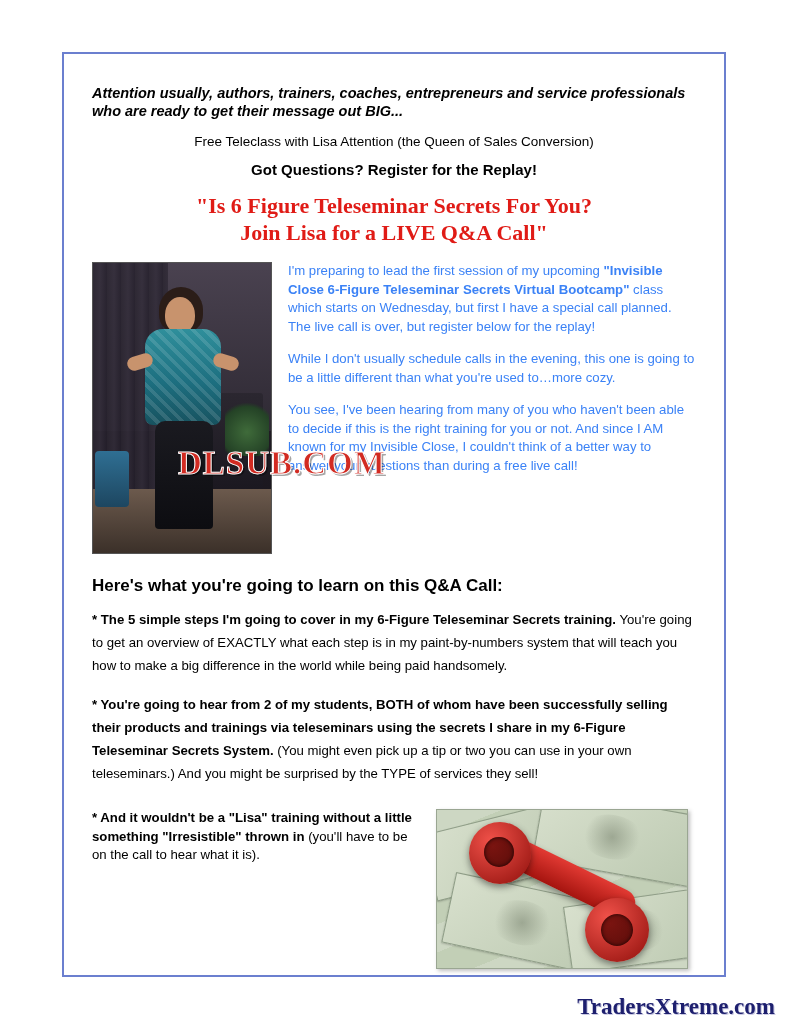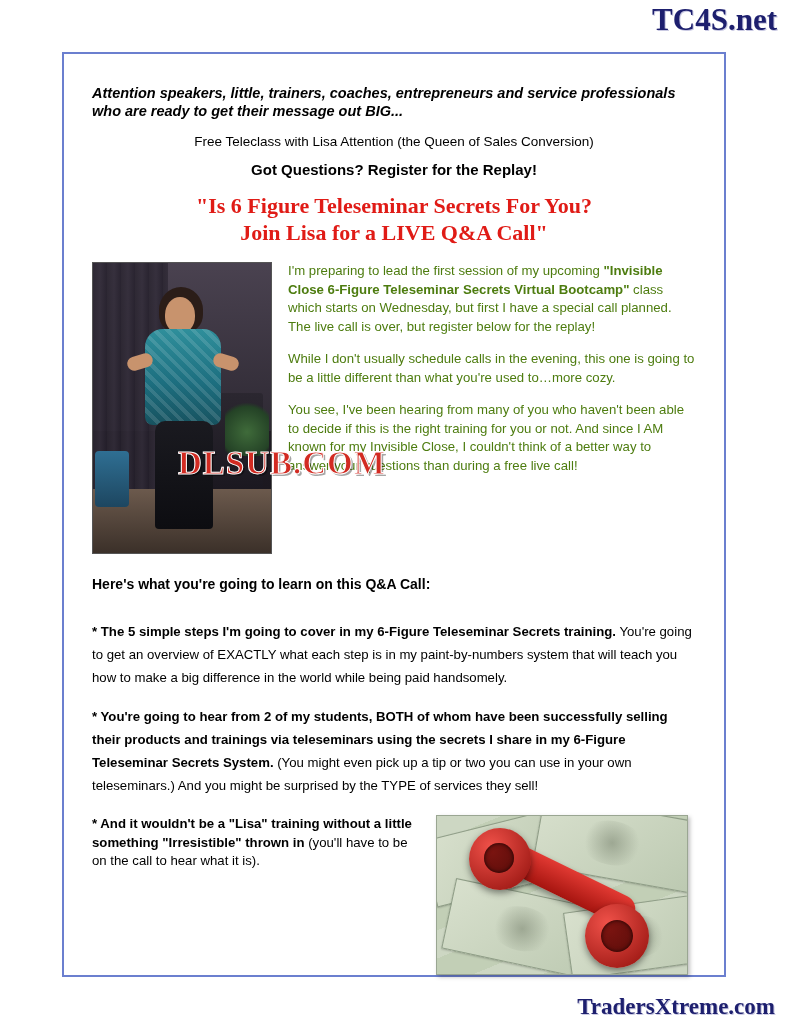--- a/index.html
+++ b/index.html
@@ -178,53 +178,53 @@
   .ph-legs {
     position: absolute;
     left: 62px; top: 158px; width: 58px; height: 108px;
     background: linear-gradient(180deg,#1a1a20,#0d0d11);
     border-radius: 10px 10px 4px 4px;
   }
   .copy {
     flex: 1 1 auto;
     font-size: 13.2px;
     line-height: 18.5px;
-    color: #4d7c0f;
+    color: #3b82f6;
   }
   .copy p { margin: 0 0 14px 0; }
   .watermark {
     position: absolute;
     left: 178px;
     top: 445px;
     font-family: "Liberation Serif", serif;
     font-weight: bold;
     font-size: 33px;
     color: #d22b22;
     letter-spacing: 1px;
     -webkit-text-stroke: 1px #ffffff;
     text-shadow: 2px 2px 0 rgba(0,0,0,.35);
     pointer-events: none;
     white-space: nowrap;
   }
   .learn-head {
     font-weight: bold;
-    font-size: 14px;
-    margin: 22px 0 28px 0;
+    font-size: 17px;
+    margin: 22px 0 12px 0;
   }
   .bullet {
     font-size: 13.2px;
     line-height: 23px;
     margin: 0 0 16px 0;
   }
   .bullet b { font-weight: bold; }
   .bottom-row {
     display: flex;
     align-items: flex-start;
     gap: 14px;
-    margin-top: 18px;
+    margin-top: 24px;
   }
   .bottom-text {
     flex: 0 0 330px;
     font-size: 13.2px;
     line-height: 18.5px;
   }
   .bottom-text p { margin: 0 0 14px 0; }
   .money {
     position: relative;
     width: 252px;
@@ -303,26 +303,25 @@
     border-radius: 50%;
     background: radial-gradient(circle at 30% 30%, #7a1410, #5c0d0a);
     box-shadow: inset 0 0 4px rgba(0,0,0,.8);
   }
 </style>
 </head>
 <body>
 
 <div class="page">
 
-  <div class="top-brand">TC4S.net</div>
 
   <div class="doc">
     <div class="inner">
 
-      <div class="headline-attn">Attention speakers, little, trainers, coaches, entrepreneurs and service professionals who are ready to get their message out BIG...</div>
+      <div class="headline-attn">Attention usually, authors, trainers, coaches, entrepreneurs and service professionals who are ready to get their message out BIG...</div>
 
       <div class="subline">Free Teleclass with Lisa Attention (the Queen of Sales Conversion)</div>
 
       <div class="register-line">Got Questions? Register for the Replay!</div>
 
       <div class="title">
         <div>"Is 6 Figure Teleseminar Secrets For You?</div>
         <div>Join Lisa for a LIVE Q&amp;A Call"</div>
       </div>
 

